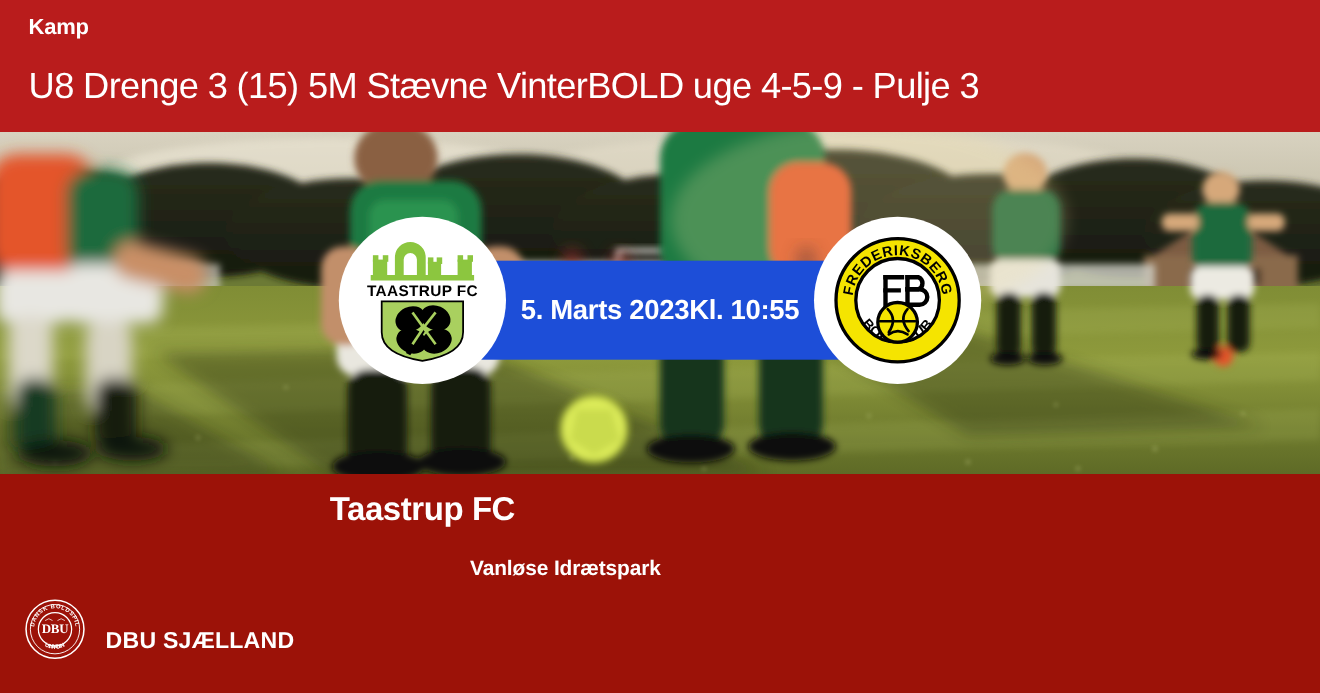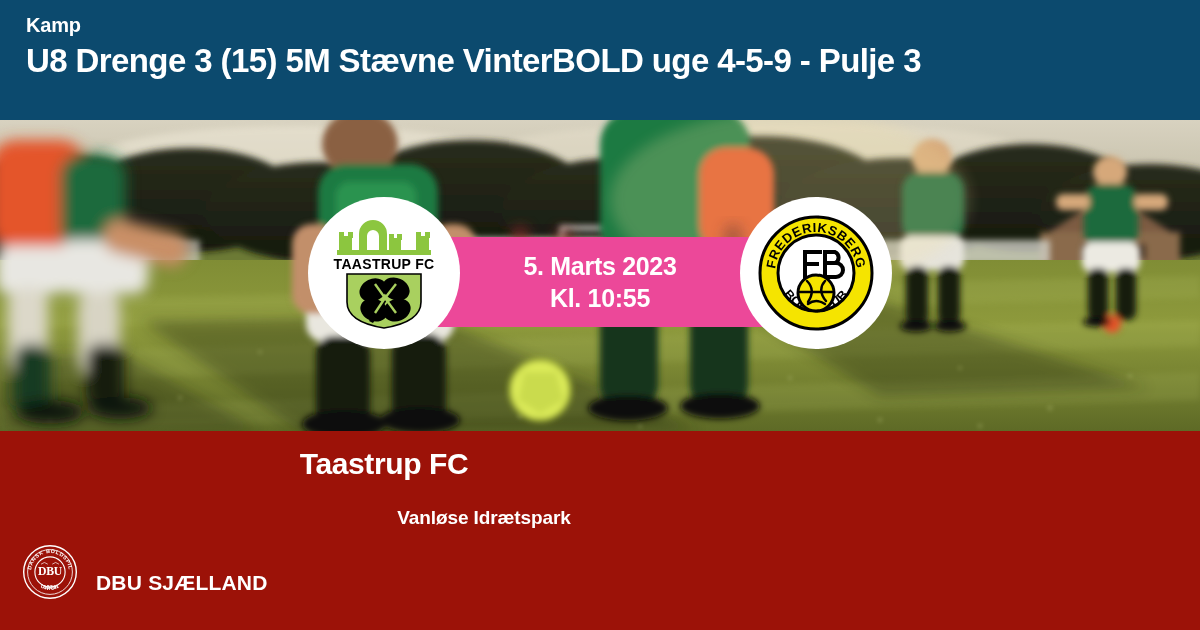--- a/index.html
+++ b/index.html
@@ -18,38 +18,38 @@
     overflow: hidden;
     background: #9c1208;
   }
 
   
   .header {
     position: absolute;
     left: 0; top: 0;
     width: 1200px;
     height: 120px;
-    background: #0c4a6e;
+    background: #b91c1c;
     box-sizing: border-box;
     padding: 14px 0 0 26px;
   }
   .header-kicker {
     color: #ffffff;
     font-size: 20px;
     font-weight: bold;
     letter-spacing: -0.2px;
     line-height: 1.1;
   }
   .header-title {
     color: #ffffff;
     font-size: 33px;
-    font-weight: bold;
+    font-weight: normal;
     letter-spacing: -0.6px;
     line-height: 1.15;
-    margin-top: 6px;
+    margin-top: 23px;
     white-space: nowrap;
   }
 
   
   .photo {
     position: absolute;
     left: 0; top: 120px;
     width: 1200px;
     height: 311px;
     overflow: hidden;
@@ -57,23 +57,23 @@
   }
   .photo svg { display: block; width: 1200px; height: 311px; }
 
   
   .date-banner {
     position: absolute;
     left: 380px;
     top: 237px;
     width: 440px;
     height: 90px;
-    background: #ec4899;
+    background: #1d4ed8;
     display: flex;
-    flex-direction: column;
+    flex-direction: row;
     align-items: center;
     justify-content: center;
     z-index: 3;
   }
   .date-line {
     color: #ffffff;
     font-size: 25px;
     font-weight: bold;
     line-height: 1.28;
     letter-spacing: -0.3px;
@@ -128,20 +128,21 @@
 
   .venue {
     position: absolute;
     left: 0; top: 76px;
     width: 968px;
     text-align: center;
     color: #ffffff;
     font-size: 19px;
     font-weight: bold;
     letter-spacing: -0.1px;
+    padding-left: 30px;
   }
 
   
   .footer {
     position: absolute;
     left: 22px;
     top: 541px;
     height: 62px;
     display: flex;
     align-items: center;

